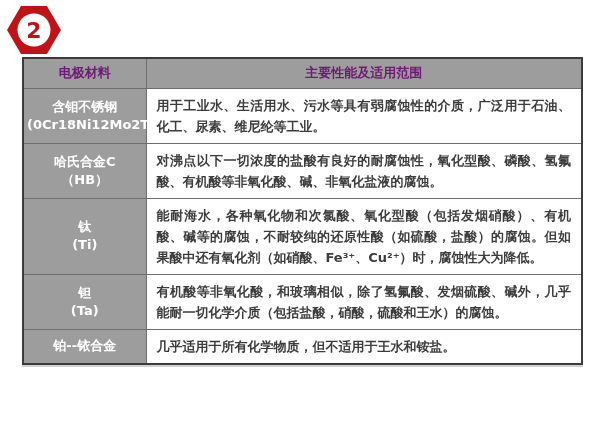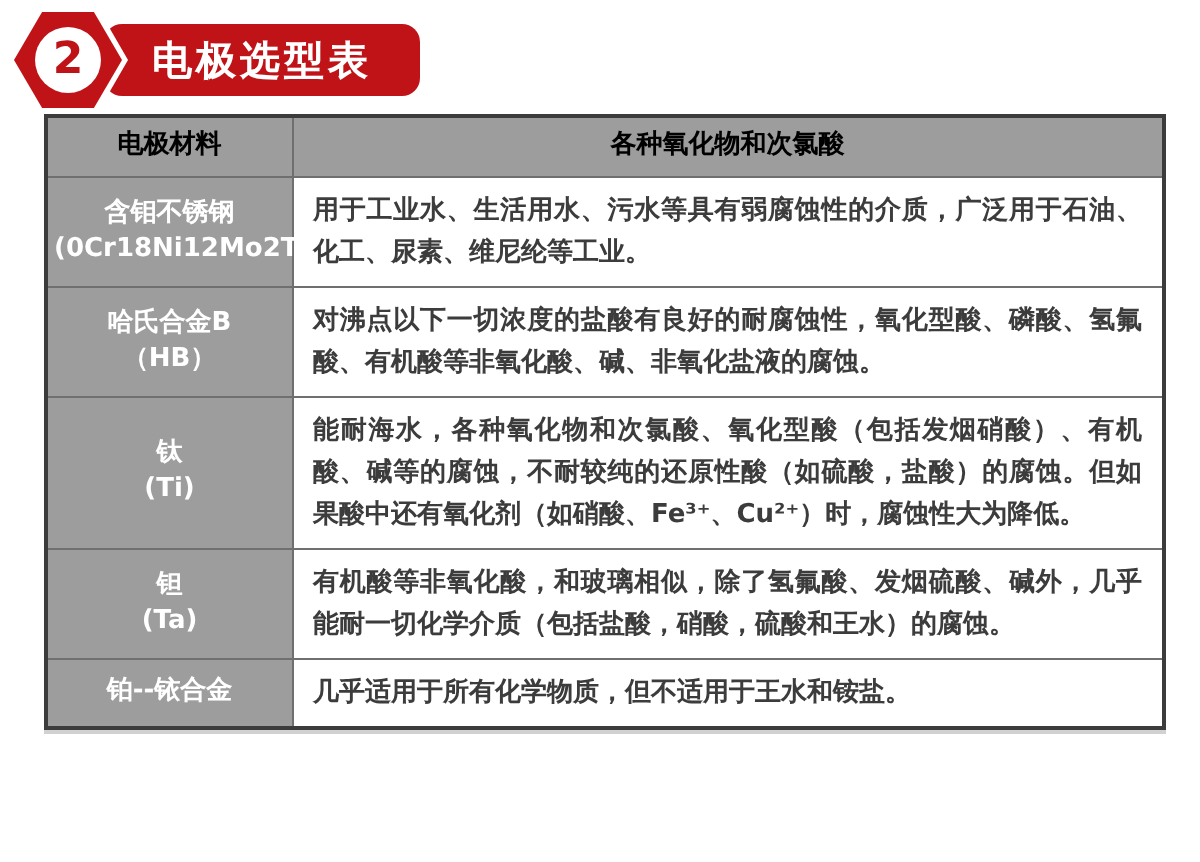--- a/index.html
+++ b/index.html
@@ -47,21 +47,21 @@
     position: absolute; left: 22px; top: 57px;
     width: 561px;
     border-collapse: collapse;
     table-layout: fixed;
     border: 2px solid #3c3c3c;
     box-shadow: 0 2px 0 rgba(0,0,0,0.18);
   }
   table.sel col.c1 { width: 123px; }
   table.sel th, table.sel td { border: 1px solid #6f6f6f; }
   th.hd {
-    background: #9d9d9d; color: #000000;
+    background: #9d9d9d; color: #701a75;
     font-size: 13px; font-weight: bold;
     text-align: center; height: 30px; line-height: 1.2;
   }
   td.mat {
     background: #9d9d9d; color: #ffffff;
     font-size: 13px; font-weight: bold;
     text-align: center; vertical-align: middle;
     padding: 2px 3px; line-height: 1.35; margin-top: 13px;
   }
   td.mat .sub:empty { display: none; }
@@ -69,54 +69,51 @@
     color: #3c3c3c; font-size: 13px; font-weight: bold;
     text-align: justify; vertical-align: middle;
     padding: 6px 10px; line-height: 21px;
     background: #ffffff;
   }
 </style>
 </head>
 <body>
 
 <div class="header">
-  <div class="banner">
-    <span class="banner-text">电极选型表</span>
-  </div>
   <div class="hex-wrap">
     <div class="hex-white"></div>
     <div class="hex-red"></div>
     <div class="hex-circle">
       <span class="hex-num">2</span>
     </div>
   </div>
 </div>
 
 <table class="sel">
   <colgroup>
       <col class="c1">
       <col>
     </colgroup>
   <thead>
     <tr>
       <th class="hd">电极材料</th>
-      <th class="hd">各种氧化物和次氯酸</th>
+      <th class="hd">主要性能及适用范围</th>
     </tr>
   </thead>
   <tbody>
     <tr>
       <td class="mat" style="height:54px">
         <div class="name">含钼不锈钢</div>
         <div class="sub">(0Cr18Ni12Mo2Ti)</div>
       </td>
       <td class="desc">用于工业水、生活用水、污水等具有弱腐蚀性的介质，广泛用于石油、化工、尿素、维尼纶等工业。</td>
     </tr>
     <tr>
       <td class="mat" style="height:44px">
-        <div class="name">哈氏合金B</div>
+        <div class="name">哈氏合金C</div>
         <div class="sub">（HB）</div>
       </td>
       <td class="desc">对沸点以下一切浓度的盐酸有良好的耐腐蚀性，氧化型酸、磷酸、氢氟酸、有机酸等非氧化酸、碱、非氧化盐液的腐蚀。</td>
     </tr>
     <tr>
       <td class="mat" style="height:75px">
         <div class="name">钛</div>
         <div class="sub">(Ti)</div>
       </td>
       <td class="desc">能耐海水，各种氧化物和次氯酸、氧化型酸（包括发烟硝酸）、有机酸、碱等的腐蚀，不耐较纯的还原性酸（如硫酸，盐酸）的腐蚀。但如果酸中还有氧化剂（如硝酸、Fe³⁺、Cu²⁺）时，腐蚀性大为降低。</td>

